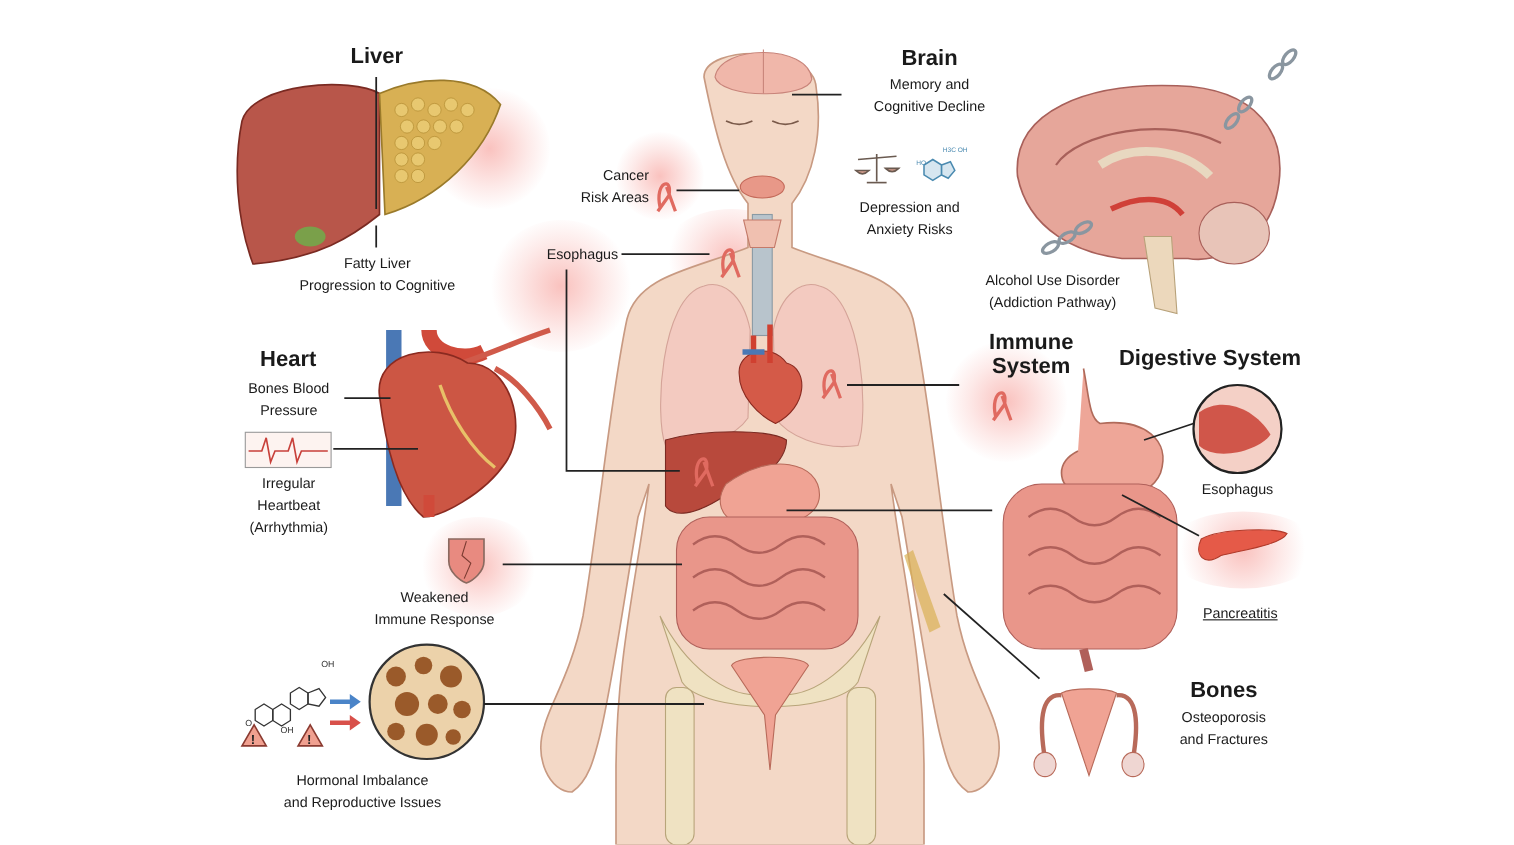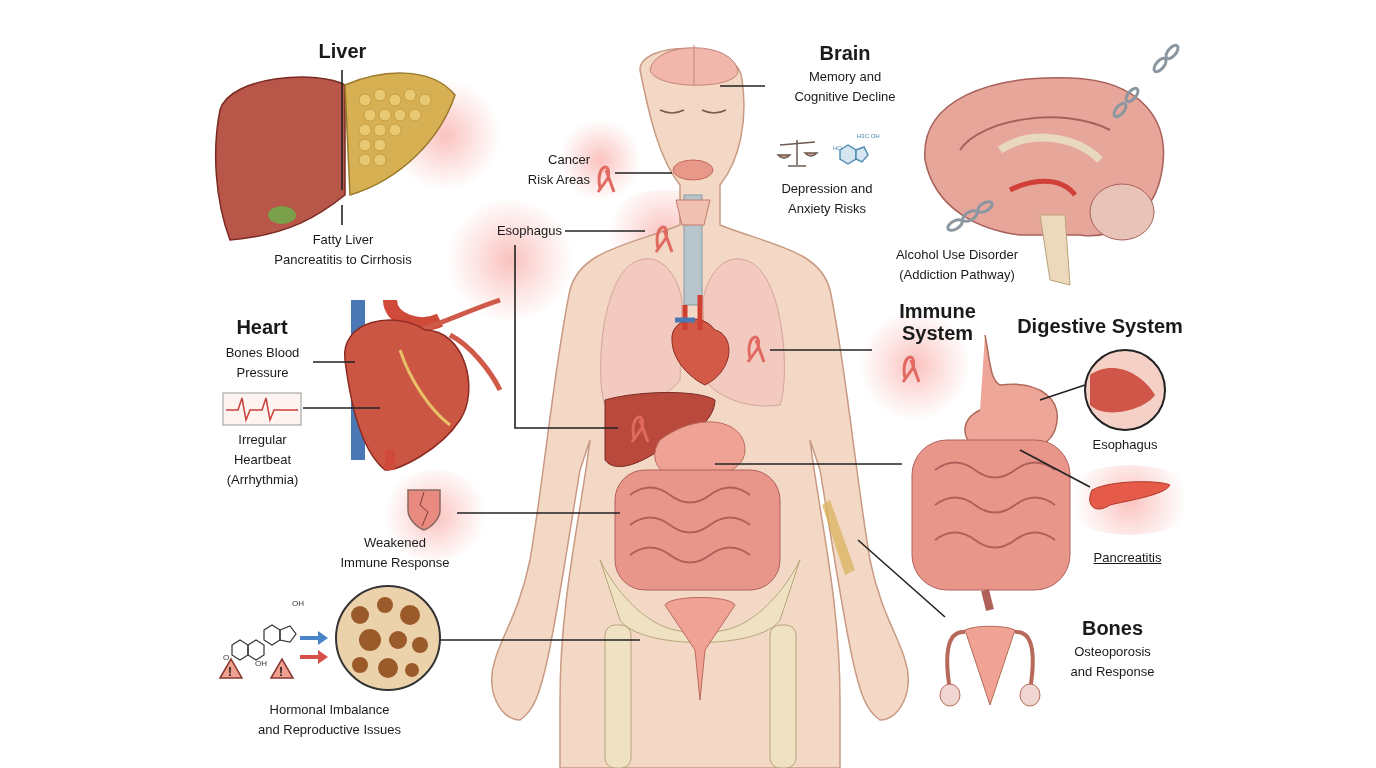--- a/index.html
+++ b/index.html
@@ -221,21 +221,21 @@
     <line class="line" x1="440" y1="640" x2="640" y2="640"></line>
     <line class="line" x1="1040" y1="400" x2="1085" y2="385"></line>
     <line class="line" x1="1020" y1="450" x2="1090" y2="487"></line>
     <line class="line" x1="858" y1="540" x2="945" y2="617"></line>
   </g>
 </svg>
 
 <div class="lbl ttl" style="left:300px;top:40px;width:85px;">Liver</div>
 <div class="lbl" style="left:228px;top:230px;width:230px;">
   <div>Fatty Liver</div>
-  <div>Pancreatitis to Cirrhosis</div>
+  <div>Progression to Cognitive</div>
 </div>
 
 <div class="lbl ttl" style="left:800px;top:42px;width:90px;">Brain</div>
 <div class="lbl" style="left:765px;top:67px;width:160px;">
   <div>Memory and</div>
   <div>Cognitive Decline</div>
 </div>
 
 <div class="lbl" style="left:490px;top:150px;width:100px;text-align:right;">
   <div>Cancer</div>
@@ -280,14 +280,14 @@
 <div class="lbl" style="left:1070px;top:548px;width:115px;text-decoration:underline;">Pancreatitis</div>
 
 <div class="lbl" style="left:222px;top:700px;width:215px;">
   <div>Hormonal Imbalance</div>
   <div>and Reproductive Issues</div>
 </div>
 
 <div class="lbl ttl" style="left:1070px;top:617px;width:85px;">Bones</div>
 <div class="lbl" style="left:1050px;top:642px;width:125px;">
   <div>Osteoporosis</div>
-  <div>and Response</div>
+  <div>and Fractures</div>
 </div>
 
 </body></html>

